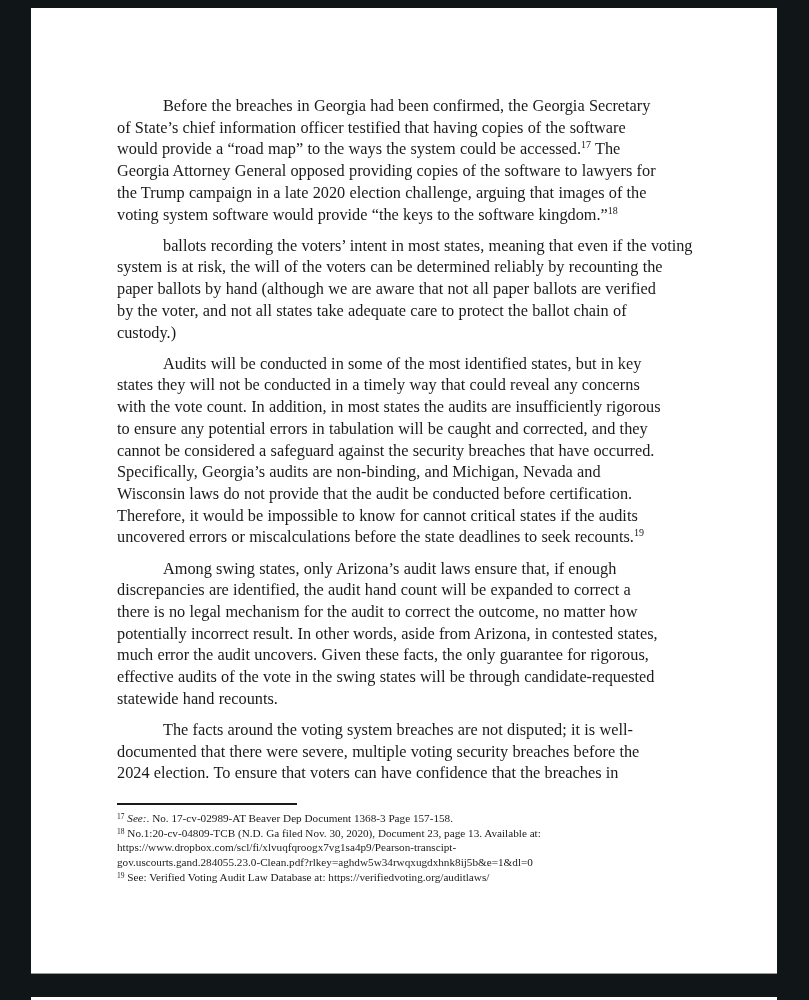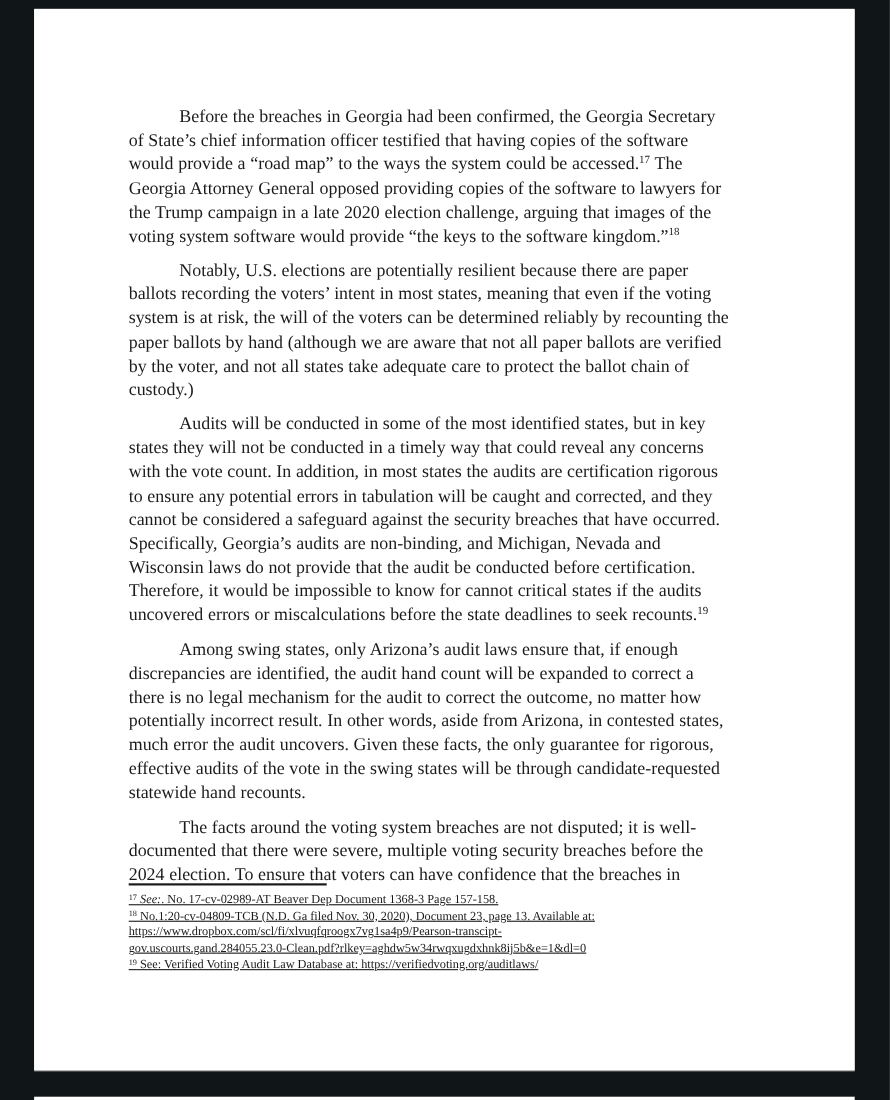--- a/index.html
+++ b/index.html
@@ -46,21 +46,21 @@
       background: #1a1a1a;
     }
     .footnotes {
       position: absolute;
       left: 117px; top: 811px;
       width: 600px;
       font-size: 11.2px;
       line-height: 14.7px;
       color: #1a1a1a;
     }
-    .fn { display: block; white-space: nowrap; text-decoration: underline; }
+    .fn { display: block; white-space: nowrap; }
     .fn sup { font-size: 7.5px; vertical-align: 3px; }
     .fn em { font-style: italic; }
   </style>
 </head>
 <body>
 
 <div class="page">
 </div>
 <div class="page-next"></div>
 
@@ -68,32 +68,31 @@
   <p class="para">
     <span class="line">Before the breaches in Georgia had been confirmed, the Georgia Secretary</span>
     <span class="line">of State’s chief information officer testified that having copies of the software</span>
     <span class="line"><span>would provide a “road map” to the ways the system could be accessed.</span><sup>17</sup><span> The</span></span>
     <span class="line">Georgia Attorney General opposed providing copies of the software to lawyers for</span>
     <span class="line">the Trump campaign in a late 2020 election challenge, arguing that images of the</span>
     <span class="line"><span>voting system software would provide “the keys to the software kingdom.”</span><sup>18</sup></span>
   </p>
 
   <p class="para">
-    <span class="line">Notably, U.S. elections are potentially resilient because there are paper</span>
     <span class="line">ballots recording the voters’ intent in most states, meaning that even if the voting</span>
     <span class="line">system is at risk, the will of the voters can be determined reliably by recounting the</span>
     <span class="line">paper ballots by hand (although we are aware that not all paper ballots are verified</span>
     <span class="line">by the voter, and not all states take adequate care to protect the ballot chain of</span>
     <span class="line">custody.)</span>
   </p>
 
   <p class="para">
     <span class="line">Audits will be conducted in some of the most identified states, but in key</span>
     <span class="line">states they will not be conducted in a timely way that could reveal any concerns</span>
-    <span class="line">with the vote count. In addition, in most states the audits are certification rigorous</span>
+    <span class="line">with the vote count. In addition, in most states the audits are insufficiently rigorous</span>
     <span class="line">to ensure any potential errors in tabulation will be caught and corrected, and they</span>
     <span class="line">cannot be considered a safeguard against the security breaches that have occurred.</span>
     <span class="line">Specifically, Georgia’s audits are non-binding, and Michigan, Nevada and</span>
     <span class="line">Wisconsin laws do not provide that the audit be conducted before certification.</span>
     <span class="line">Therefore, it would be impossible to know for cannot critical states if the audits</span>
     <span class="line"><span>uncovered errors or miscalculations before the state deadlines to seek recounts.</span><sup>19</sup></span>
   </p>
 
   <p class="para">
     <span class="line">Among swing states, only Arizona’s audit laws ensure that, if enough</span>

